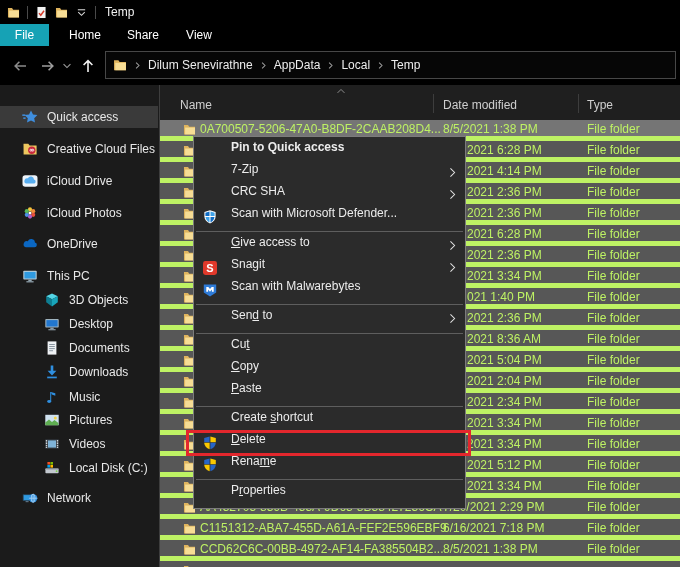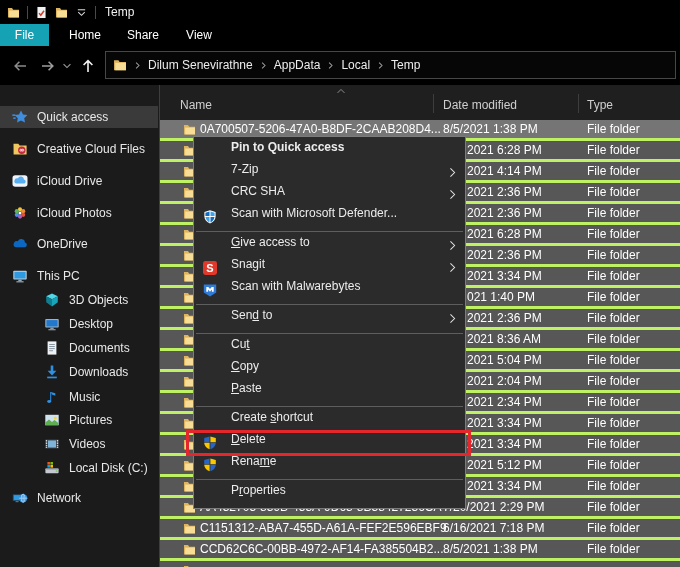--- a/index.html
+++ b/index.html
@@ -32,37 +32,37 @@
   .addrbox{position:absolute;left:105px;right:4px;top:5px;height:28px;border:1px solid #474747;background:#060606;
            display:flex;align-items:center;gap:6px;padding:0 7px;box-sizing:border-box;}
   .addrbox .crumb-folder svg{width:14px;height:14px;}
   .crumb-sep svg{width:9px;height:9px;}
   .crumb{color:#ededed;font-size:12px;white-space:nowrap;}
 
   
   .sidebar{position:absolute;left:0;top:85px;width:160px;bottom:0;background:#1b1b1b;
            border-right:1px solid #3e3e3e;box-sizing:border-box;}
   .side-item{position:absolute;left:0;width:158px;height:22px;display:flex;align-items:center;gap:9px;
-             padding-left:12px;box-sizing:border-box;color:#e8e8e8;font-size:12px;white-space:nowrap;}
+             padding-left:22px;box-sizing:border-box;color:#e8e8e8;font-size:12px;white-space:nowrap;}
   .side-item.lvl1{padding-left:44px;}
   .side-item.selected{background:#3a3a3a;}
 
   
   .main{position:absolute;left:160px;top:85px;right:0;bottom:0;background:#1f1f1f;}
   .lhead{position:absolute;top:0;left:0;right:0;height:31px;color:#cfcfcf;font-size:12px;}
   .hname{position:absolute;left:20px;top:13px;}
   .hdate{position:absolute;left:283px;top:13px;}
   .htype{position:absolute;left:427px;top:13px;}
   .hdiv{position:absolute;top:9px;height:19px;width:1px;background:#3d3d3d;}
   .hdiv1{left:273px}.hdiv2{left:418px}
   .caret{position:absolute;left:176px;top:1px;}
   .caret svg{width:10px;height:10px;}
   .rows{position:absolute;left:0;right:0;top:35px;bottom:0;}
-  .row{position:absolute;left:0;right:0;height:21px;background:#575757;border-bottom:3px solid #bef264;
-       box-sizing:border-box;color:#ffffff;font-size:12px;}
+  .row{position:absolute;left:0;right:0;height:21px;background:#575757;border-bottom:5px solid #bef264;
+       box-sizing:border-box;color:#bef264;font-size:12px;}
   .row.selected{background:#757575;}
   .row .fic{position:absolute;left:23px;top:2px;}
   .row .fic svg{width:13px;height:15px;}
   .row .nm{position:absolute;left:40px;top:2px;white-space:nowrap;}
   .row .dt{position:absolute;left:283px;top:2px;white-space:nowrap;}
   .row.covered .dt{left:307px;}
   .row .tp{position:absolute;left:427px;top:2px;white-space:nowrap;}
 
   
   .menu{position:absolute;left:193px;top:136px;width:273px;background:#2b2b2b;border:1px solid #7c7c7c;

